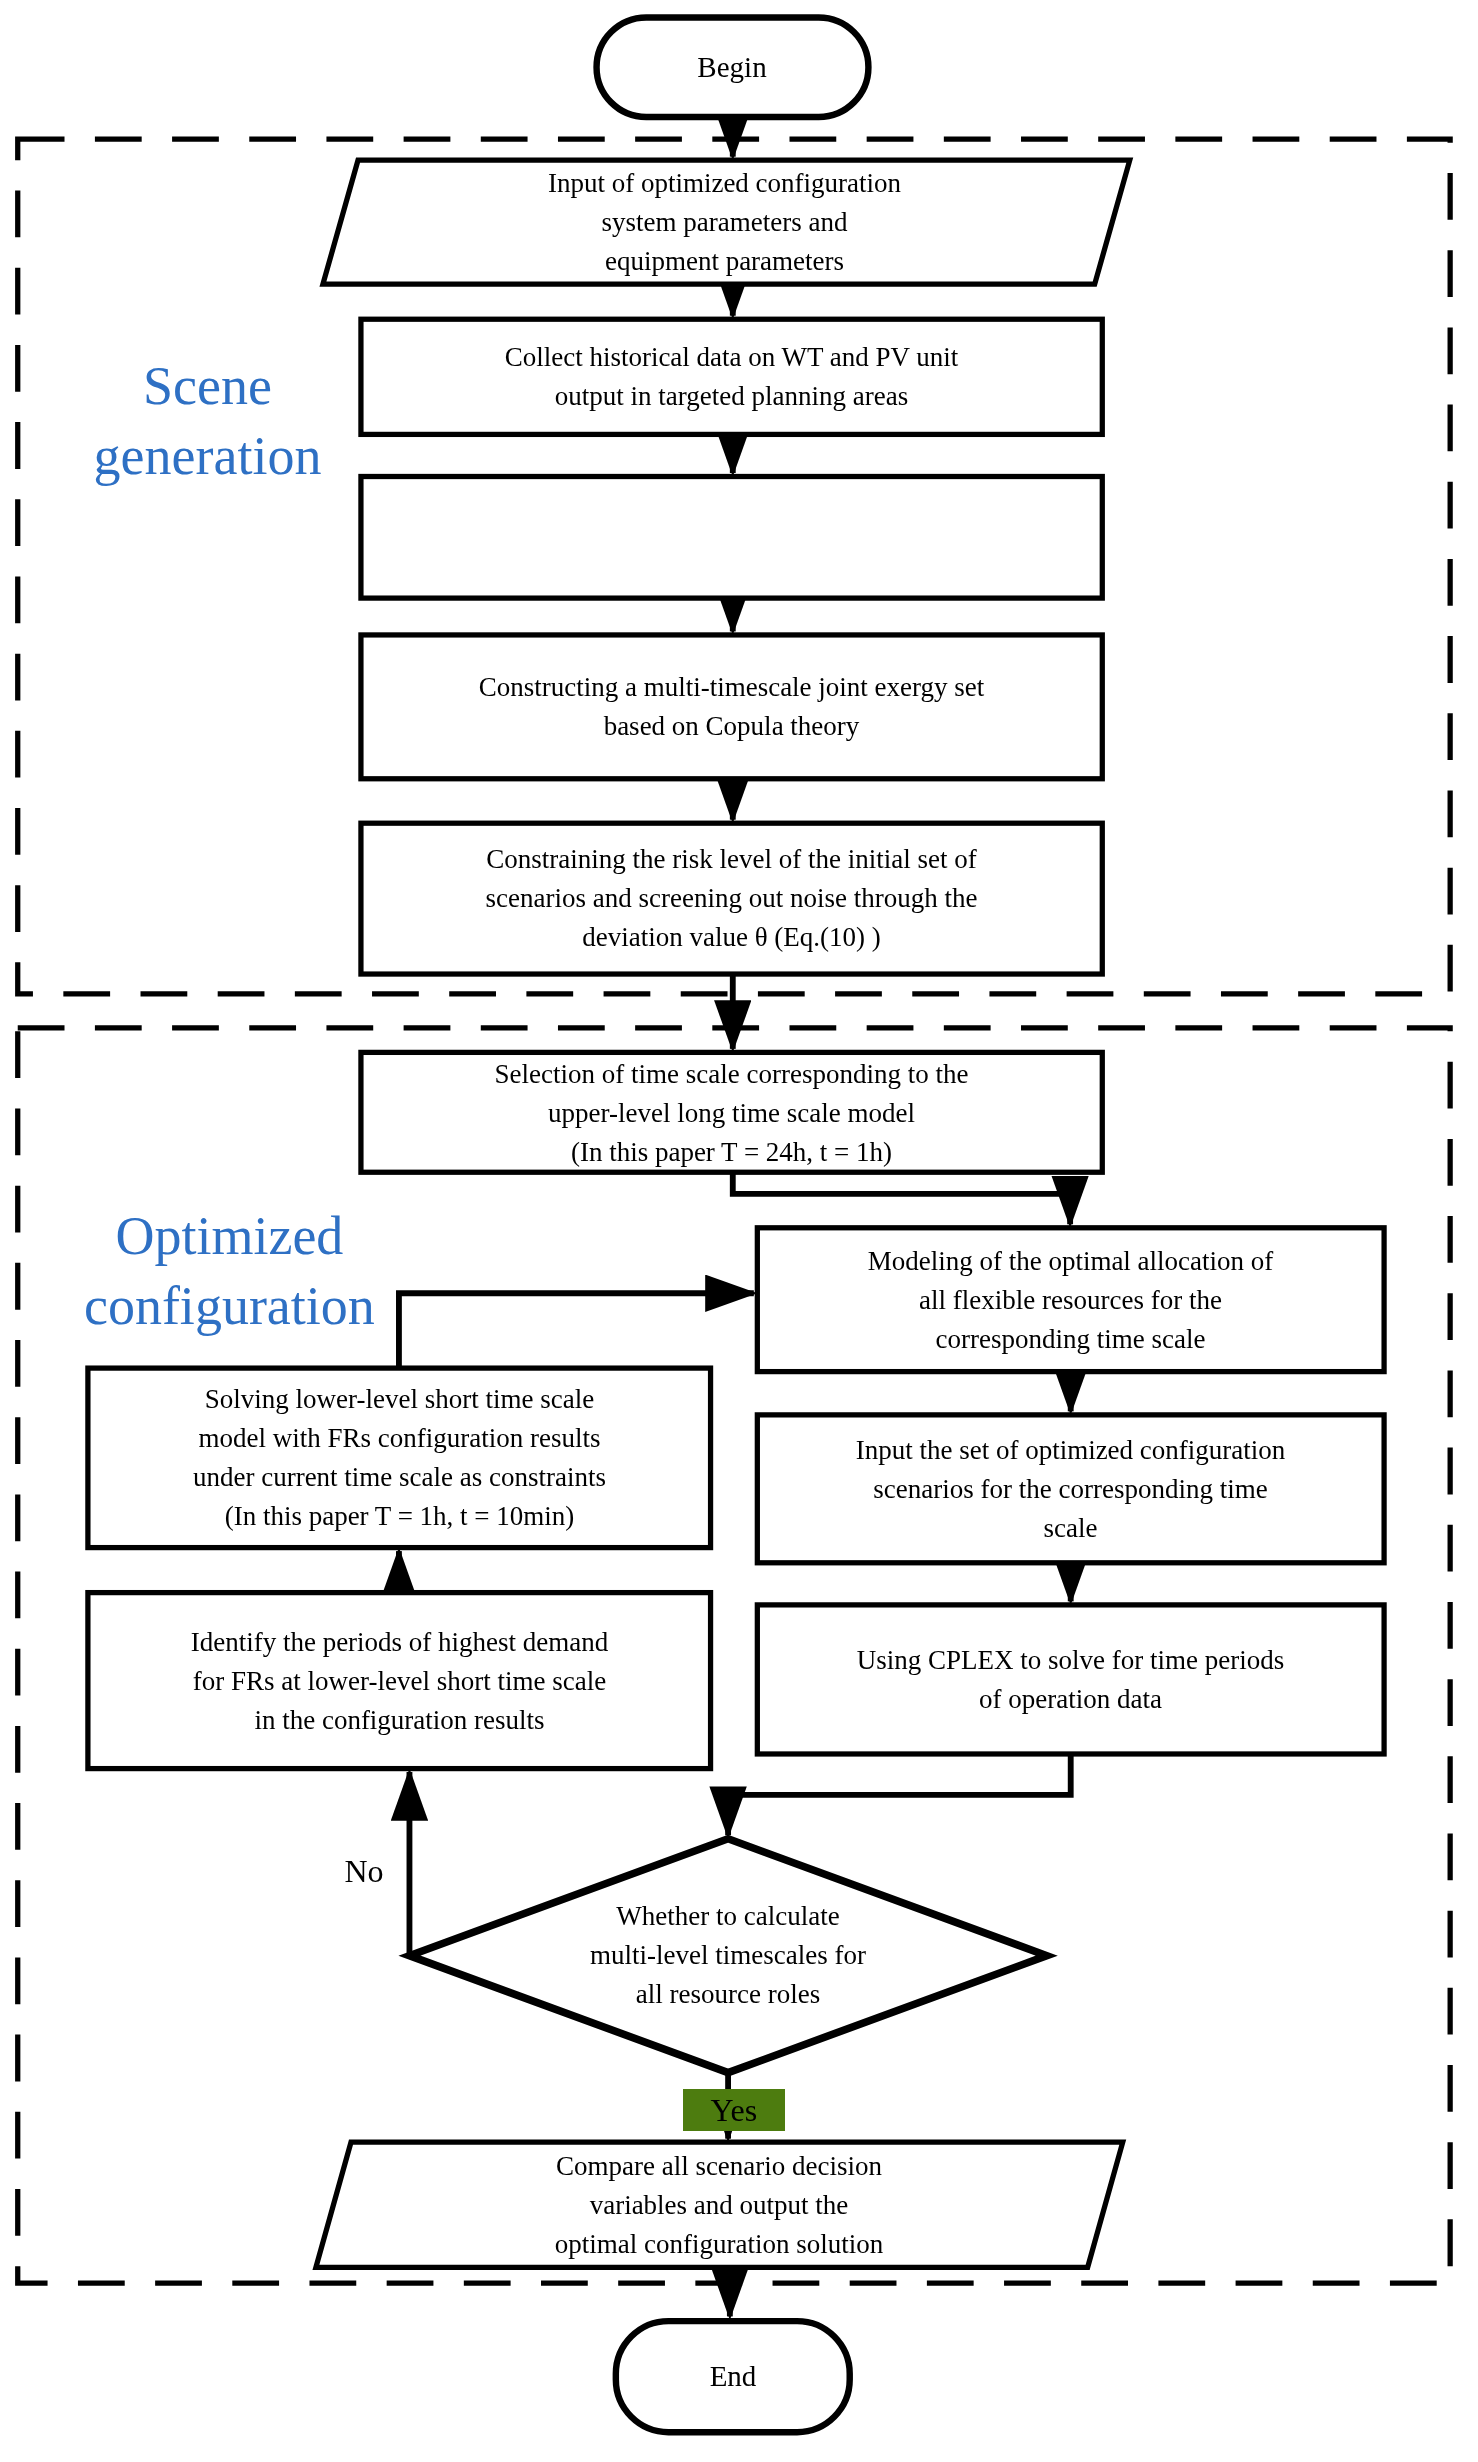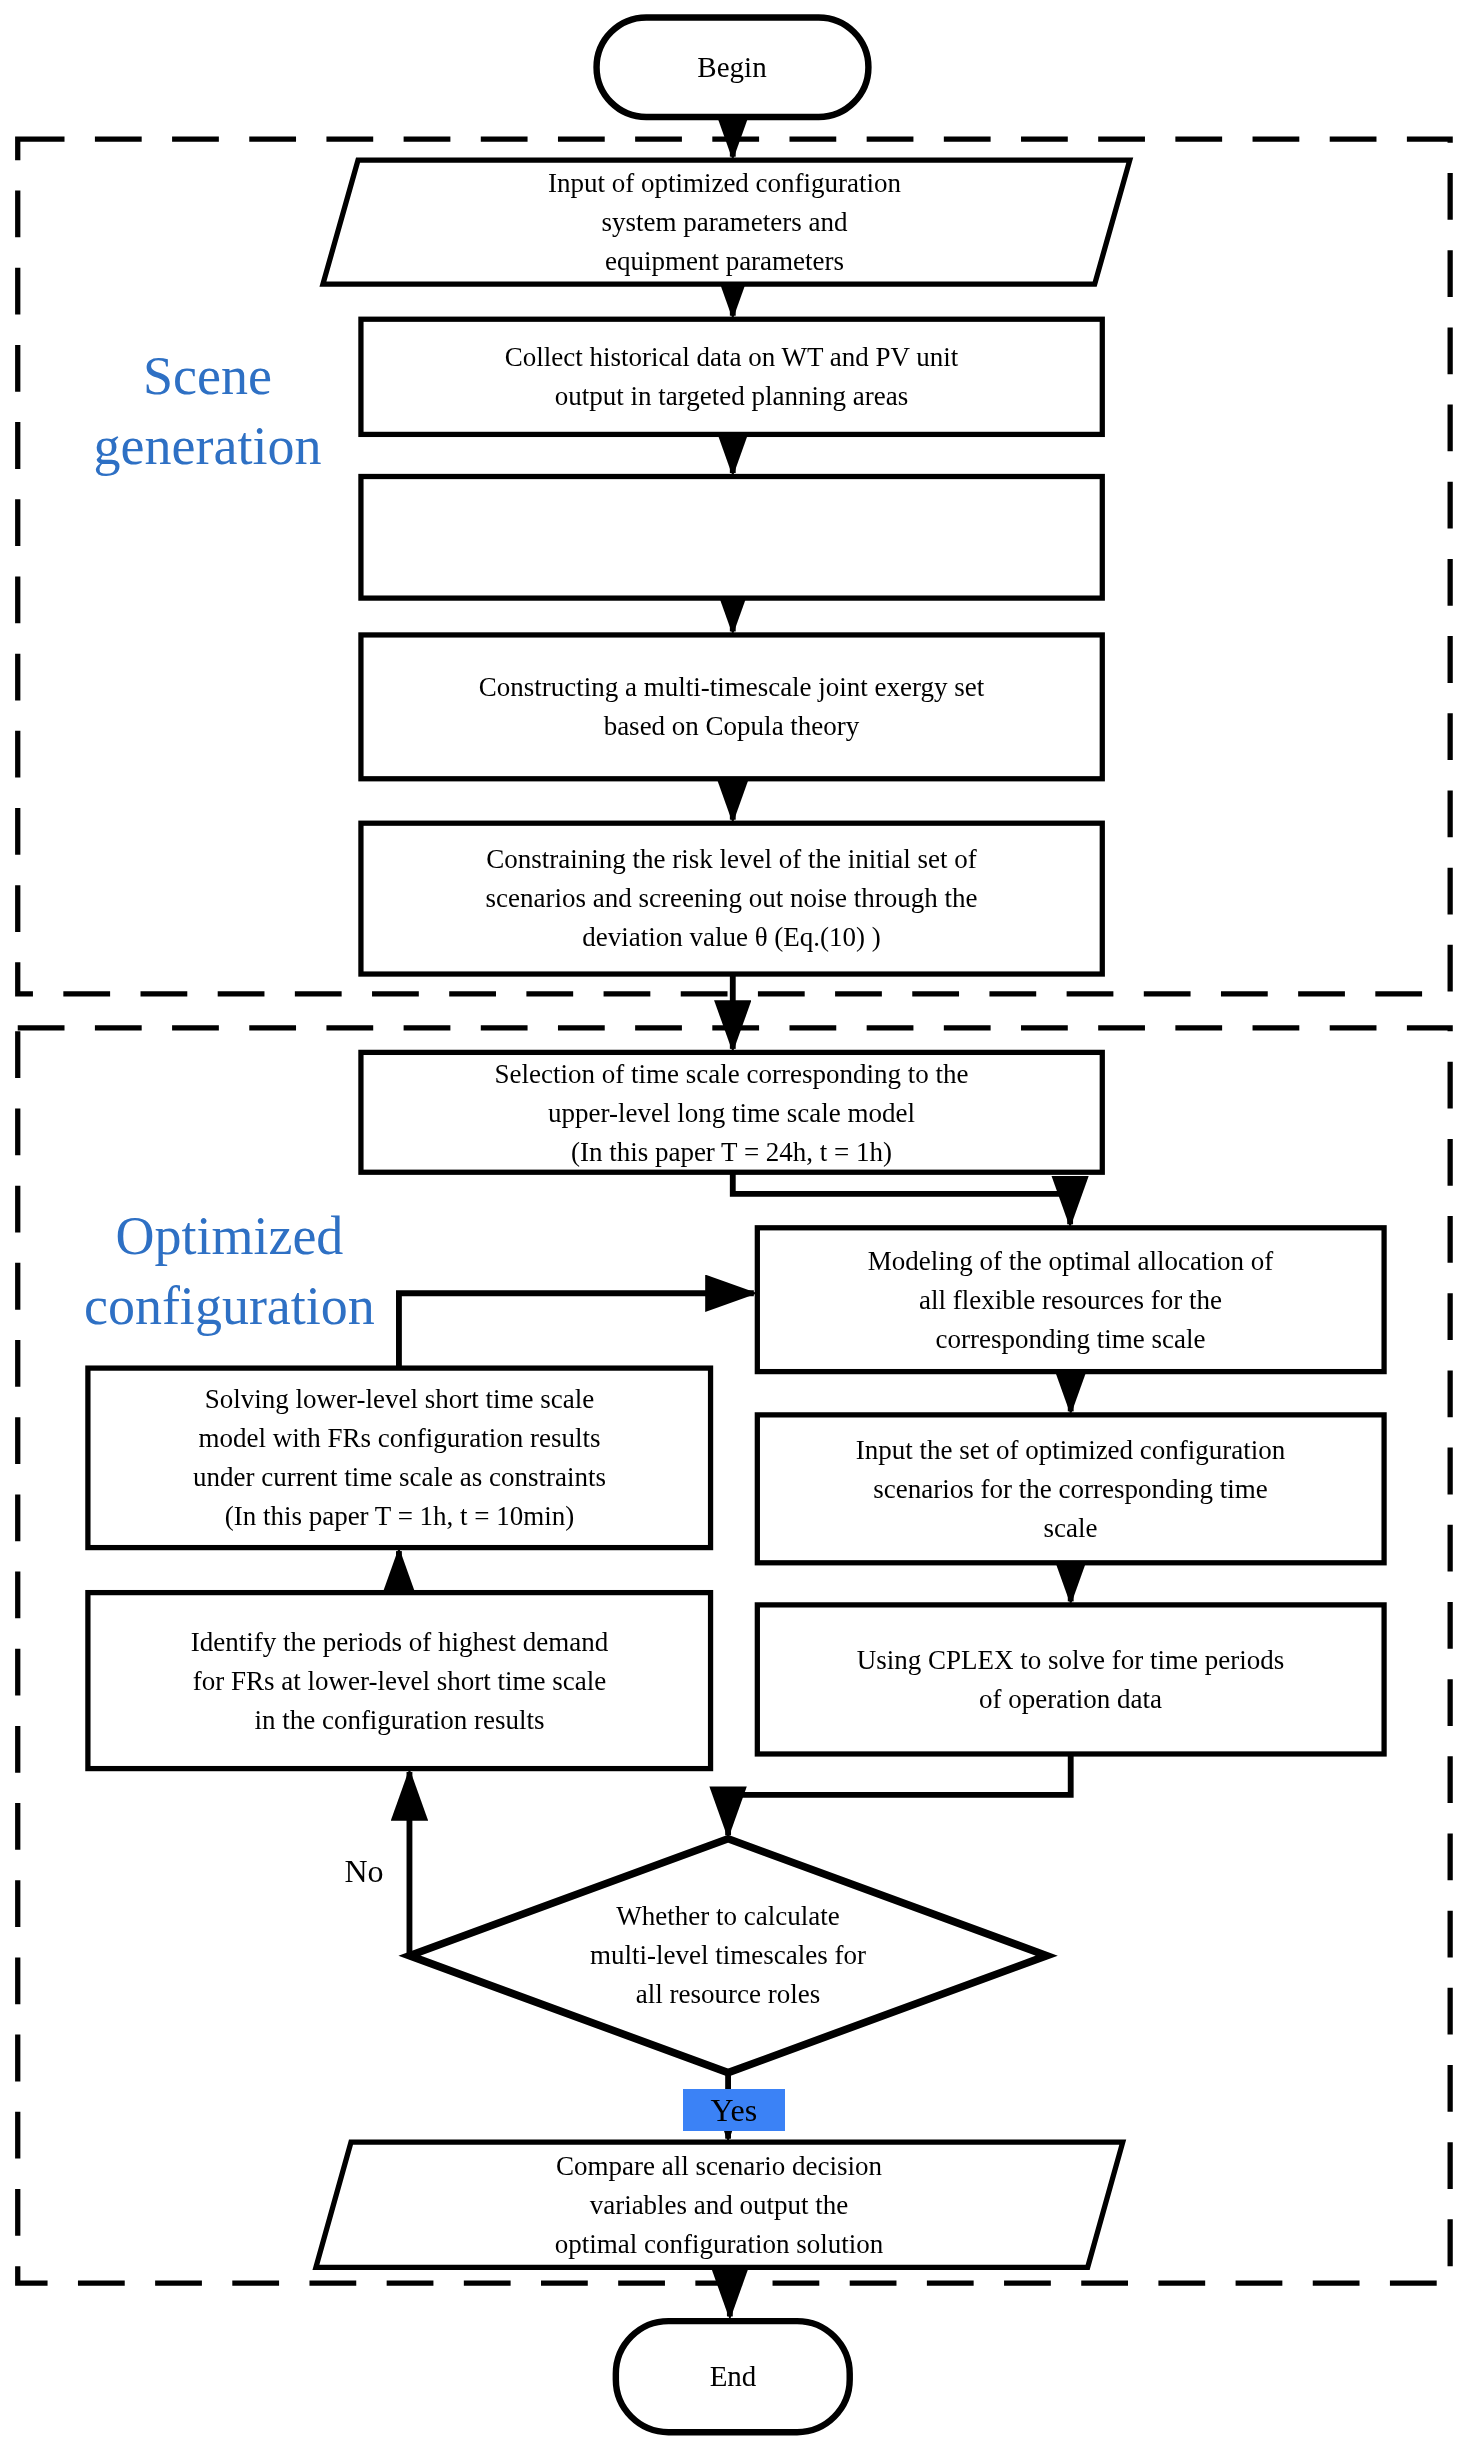--- a/index.html
+++ b/index.html
@@ -48,21 +48,21 @@
   .edge-label {
     position: absolute;
     display: flex;
     align-items: center;
     justify-content: center;
     text-align: center;
     font-size: 32px;
     line-height: 33px;
   }
   .edge-label.on-line {
-    background: #3b82f6;
+    background: #4d7c0f;
     padding: 0 5.8px;
   }
 </style>
 </head>
 <body>
 
 <div id="stage">
 
   <svg id="flow-svg" width="1479" height="2462" viewBox="0 0 2529 4211">
     <defs>
@@ -105,21 +105,21 @@
     <rect x="150" y="2340" width="1065" height="307" fill="#ffffff" stroke="#000000" stroke-width="9"></rect>
     <rect x="150" y="2724" width="1065" height="301" fill="#ffffff" stroke="#000000" stroke-width="9"></rect>
 
     <polygon points="1245,3145 1790,3345 1245,3545 700,3345" fill="#ffffff" stroke="#000000" stroke-width="13"></polygon>
 
     <polygon points="600,3664 1920,3664 1860,3878 540,3878" fill="#ffffff" stroke="#000000" stroke-width="9"></polygon>
 
     <rect x="1053" y="3970" width="400" height="190" rx="90" ry="90" fill="#ffffff" stroke="#000000" stroke-width="11"></rect>
   </svg>
 
-  <div class="region-label" style="left:32px; top:333px; width:351px; height:155px; color:#2E70C4;">Scene
+  <div class="region-label" style="left:32px; top:343px; width:351px; height:155px; color:#2E70C4;">Scene
 generation</div>
   <div class="region-label" style="left:23.4px; top:1190px; width:412px; height:161px; color:#2E70C4;">Optimized
 configuration</div>
 
   <div class="node-text terminator-text" style="left:596px; top:17.5px; width:272px; height:99px;">Begin</div>
 
   <div class="node-text" style="left:327px; top:160px; width:795px; height:124px;">Input of optimized configuration
 system parameters and
 equipment parameters</div>
 

